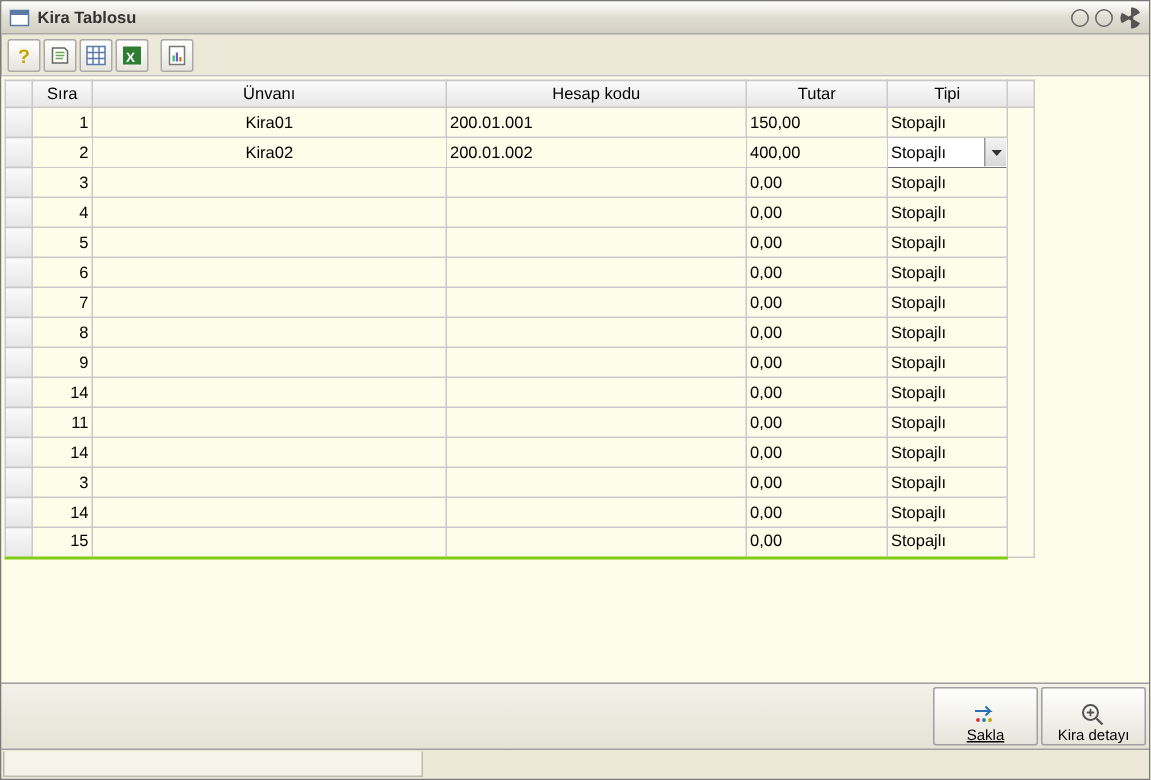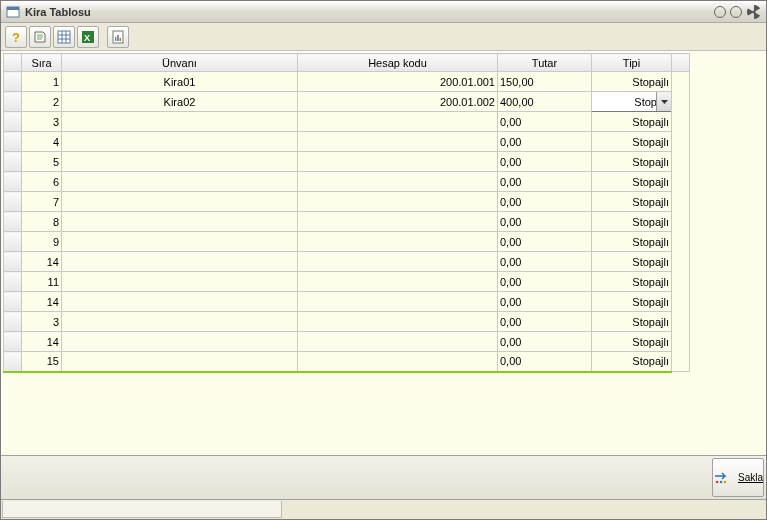--- a/index.html
+++ b/index.html
@@ -96,23 +96,23 @@
     text-align: center;
     height: 18px;
     font-size: 11px;
   }
   .grid .rowhdr {
     background: linear-gradient(#fafafa,#e7e7e7);
     width: 18px;
   }
   .col-sira { width: 40px; text-align: right; padding-right: 2px; }
   .col-unvani { width: 236px; text-align: center; }
-  .col-hesap { width: 200px; text-align: right; }
+  .col-hesap { width: 200px; text-align: left; }
   .col-tutar { width: 94px; text-align: left; padding-right: 1px; }
-  .col-tipi { width: 80px; text-align: right; padding-left: 0; }
+  .col-tipi { width: 80px; text-align: left; padding-left: 0; }
   .col-scr { width: 18px; background: #efefef; }
   .grid tbody tr:nth-child(2) td { position: relative; }
   .dropdown-cell {
     position: relative;
     background: #fff !important;
     border: 1px solid #777 !important;
     padding: 0 !important;
   }
   .dropdown-arrow {
     position: absolute;
@@ -126,27 +126,27 @@
     height: 44px;
     border-top: 1px solid #a0a0a0;
     background: linear-gradient(#f3f1e8,#e5e2d6);
     display: flex;
     justify-content: flex-end;
     align-items: stretch;
     padding: 2px;
     gap: 2px;
   }
   .big-btn {
-    width: 52px;
+    width: 70px;
     border: 1px solid #a0a0a0;
     background: linear-gradient(#fff,#e6e4da);
     display: flex;
-    flex-direction: row;
-    align-items: center;
-    justify-content: space-between;
+    flex-direction: column;
+    align-items: center;
+    justify-content: flex-end;
     font-size: 10px;
     border-radius: 2px;
     gap: 1px;
   }
   .big-btn .lbl { text-decoration: underline; }
   .statusbar {
     height: 20px;
     border-top: 1px solid #a0a0a0;
     background: #ece9d8;
     display: flex;
@@ -372,19 +372,28 @@
   <div class="bottom-bar">
     <div class="big-btn">
       <svg width="18" height="16">
         <path d="M2 6 h10 l-3 -3 M12 6 l-3 3" stroke="#2a6fb5" stroke-width="1.4" fill="none"></path>
         <circle cx="4" cy="12" r="1.3" fill="#d33"></circle>
           <circle cx="8" cy="12" r="1.3" fill="#28a"></circle>
           <circle cx="12" cy="12" r="1.3" fill="#c9a400"></circle>
       </svg>
       <span class="lbl">Sakla</span>
     </div>
+    <div class="big-btn">
+      <svg width="18" height="16">
+        <circle cx="7" cy="7" r="5" fill="none" stroke="#555" stroke-width="1.3"></circle>
+        <line x1="11" y1="11" x2="15" y2="15" stroke="#555" stroke-width="1.6"></line>
+        <line x1="7" y1="4.5" x2="7" y2="9.5" stroke="#555" stroke-width="1.2"></line>
+        <line x1="4.5" y1="7" x2="9.5" y2="7" stroke="#555" stroke-width="1.2"></line>
+      </svg>
+      <span>Kira detayı</span>
+    </div>
   </div>
 
   <div class="statusbar">
     <div class="cell"></div>
   </div>
 
 </div>
 
 </body></html>

